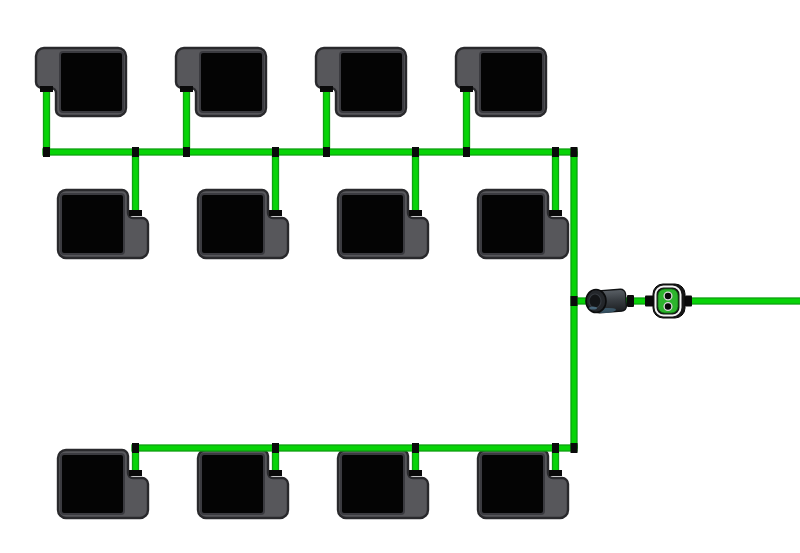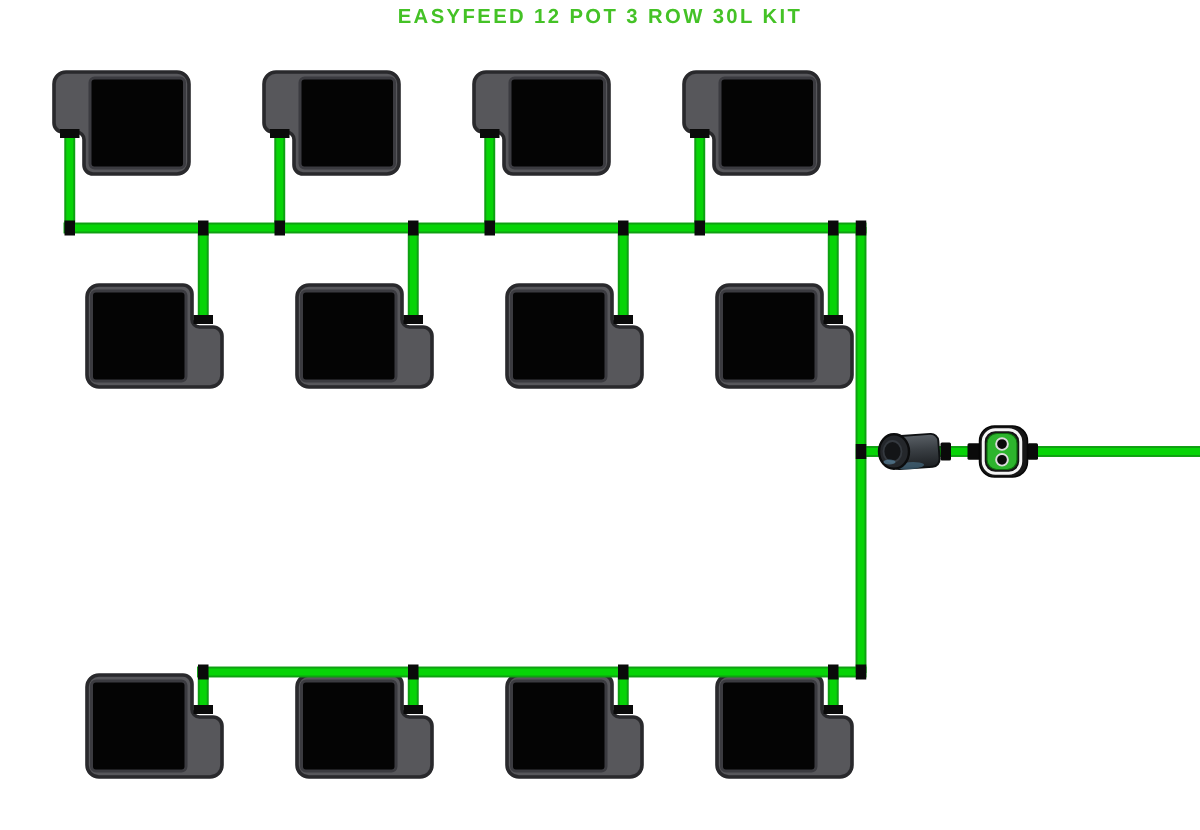--- a/index.html
+++ b/index.html
@@ -17,21 +17,20 @@
     font-weight:bold;
     font-size:13.5px;
     letter-spacing:1.6px;
   }
   svg{position:absolute;top:0;left:0;}
 </style>
 </head>
 <body>
 
 <div class="canvas" style="background: rgb(255, 255, 255);">
-  <div class="kit-title" style="color: rgb(68, 194, 38);">EASYFEED 12 POT 3 ROW 30L KIT</div>
   <svg width="800" height="553" viewBox="0 0 800 553">
       <defs>
         <linearGradient id="pumpGrad" x1="0" y1="0" x2="0" y2="1">
           <stop offset="0" stop-color="#5a6066"></stop>
           <stop offset="0.45" stop-color="#3a3f44"></stop>
           <stop offset="1" stop-color="#1c1f22"></stop>
         </linearGradient>
       </defs>
       <g transform="translate(36,48)">
         <path d="M8 0 H82 A8 8 0 0 1 90 8 V60 A8 8 0 0 1 82 68 H26 A6 6 0 0 1 20 62 V45 A5 5 0 0 0 15 40 H6 A6 6 0 0 1 0 34 V8 A8 8 0 0 1 8 0 Z" fill="#57575b" stroke="#29292c" stroke-width="2.4"></path>

